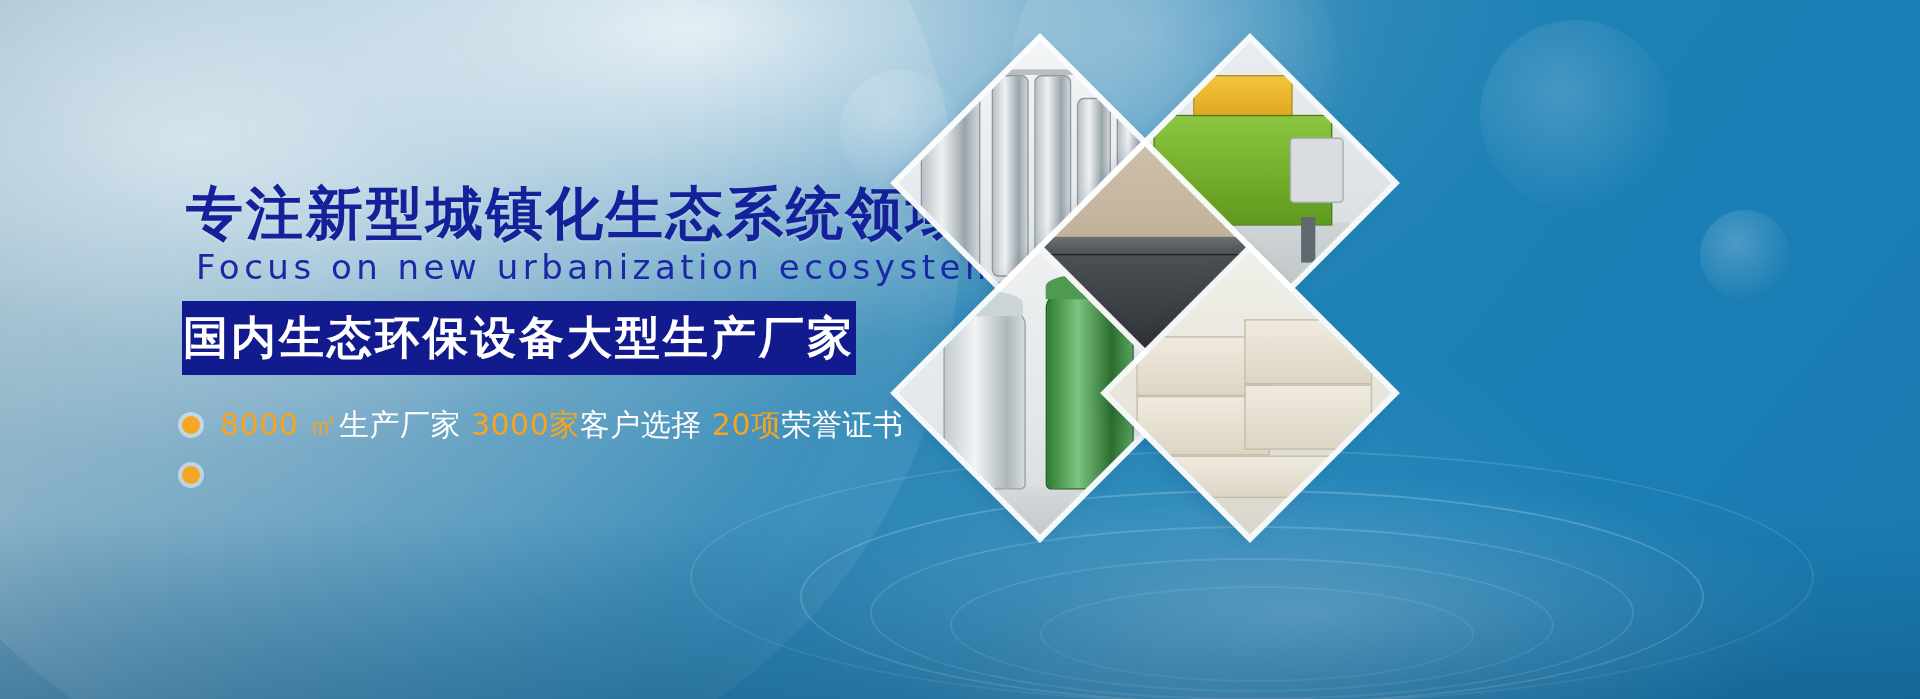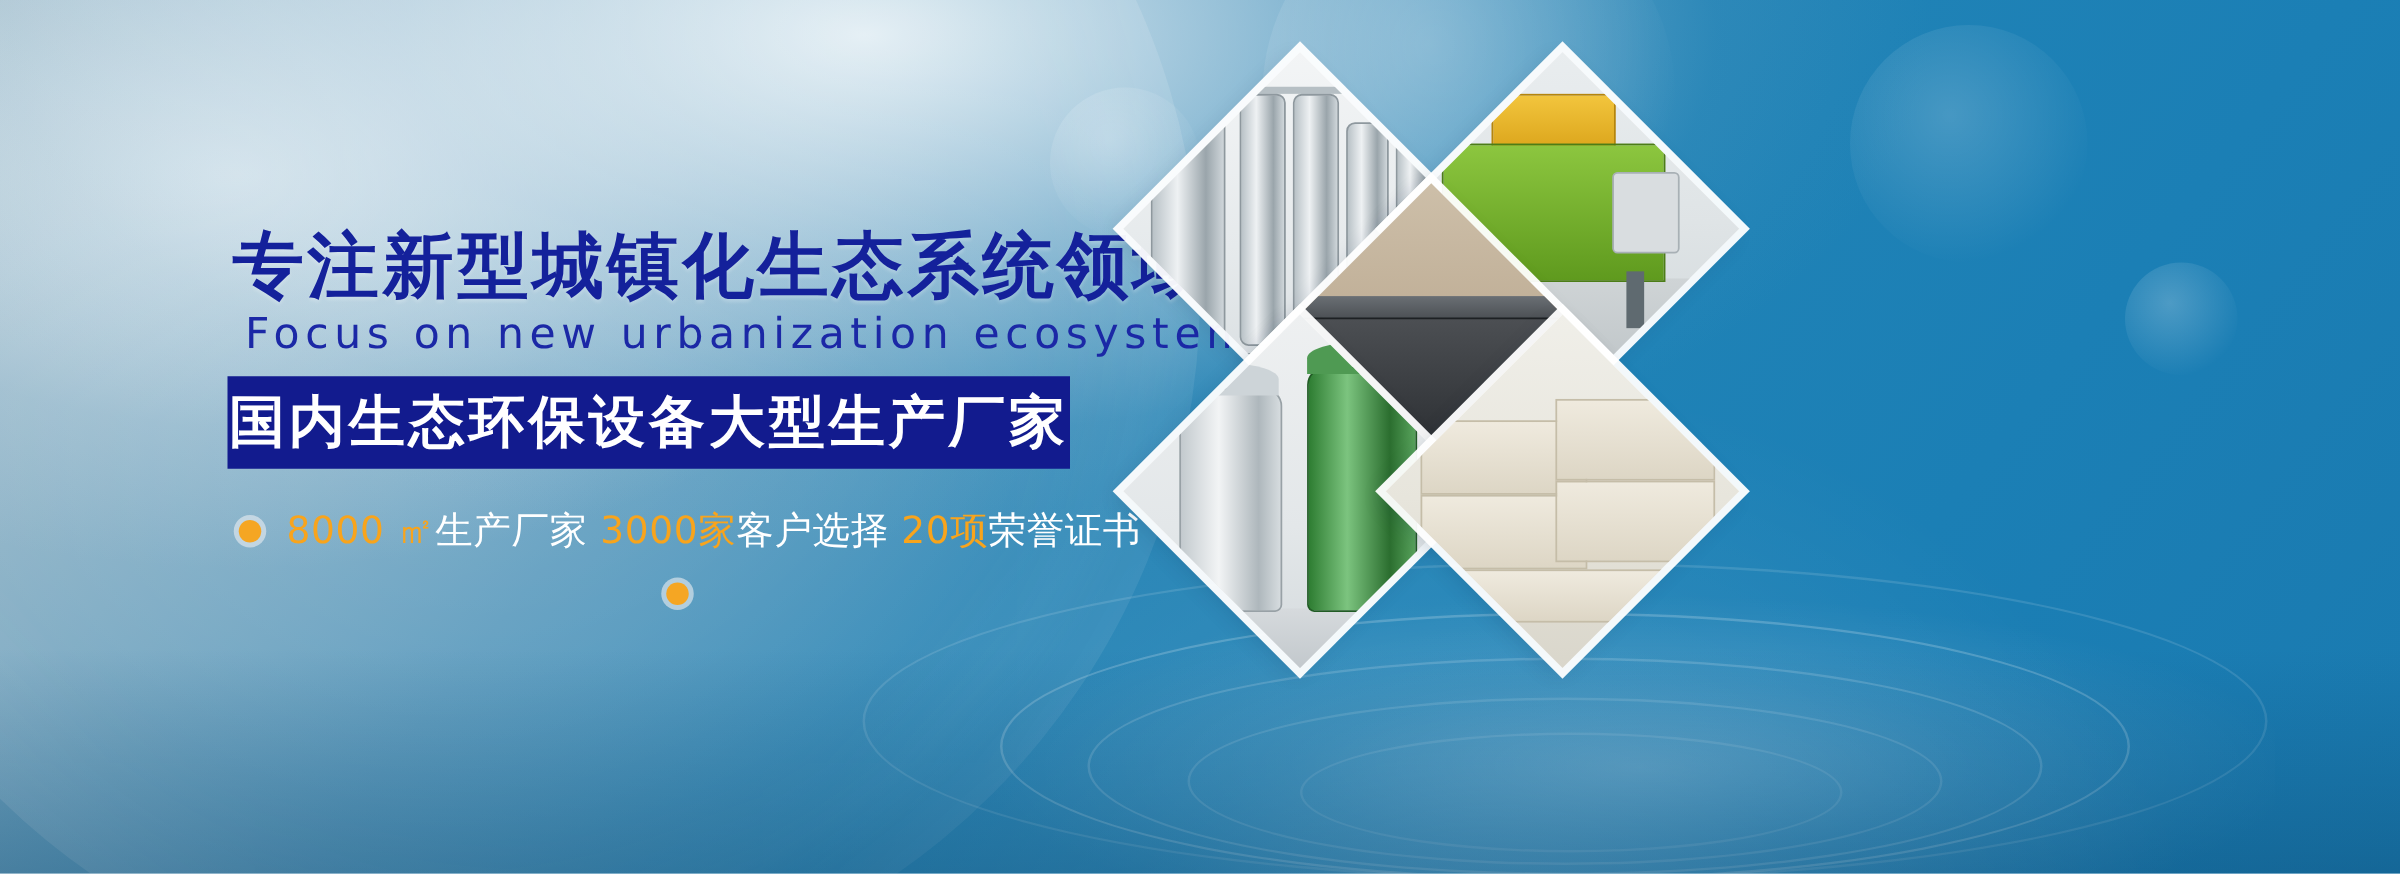--- a/index.html
+++ b/index.html
@@ -75,21 +75,21 @@
     background:#121b8e;
     display:flex;align-items:center;justify-content:center;
   }
   .navy-box .nb-text{
     font-size:45px;font-weight:bold;color:#ffffff;letter-spacing:3px;
     font-family:Liberation Serif, serif;
     white-space:nowrap;
   }
   .bullets{position:absolute;left:182px;top:400px;width:740px;}
   .bullet-row{
-    display:flex;align-items:center;height:50px;white-space:nowrap;justify-content:center;
+    display:flex;align-items:center;height:50px;white-space:nowrap;
   }
   .dot{
     width:18px;height:18px;border-radius:50%;
     background:#f5a623;
     box-shadow:0 0 0 4px rgba(230,235,240,0.62);
     margin-right:20px;flex:0 0 auto;
   }
   .btext{
     font-size:30px;line-height:1;color:#ffffff;letter-spacing:0.5px;
     font-family:"DejaVu Sans","Liberation Sans",sans-serif;

